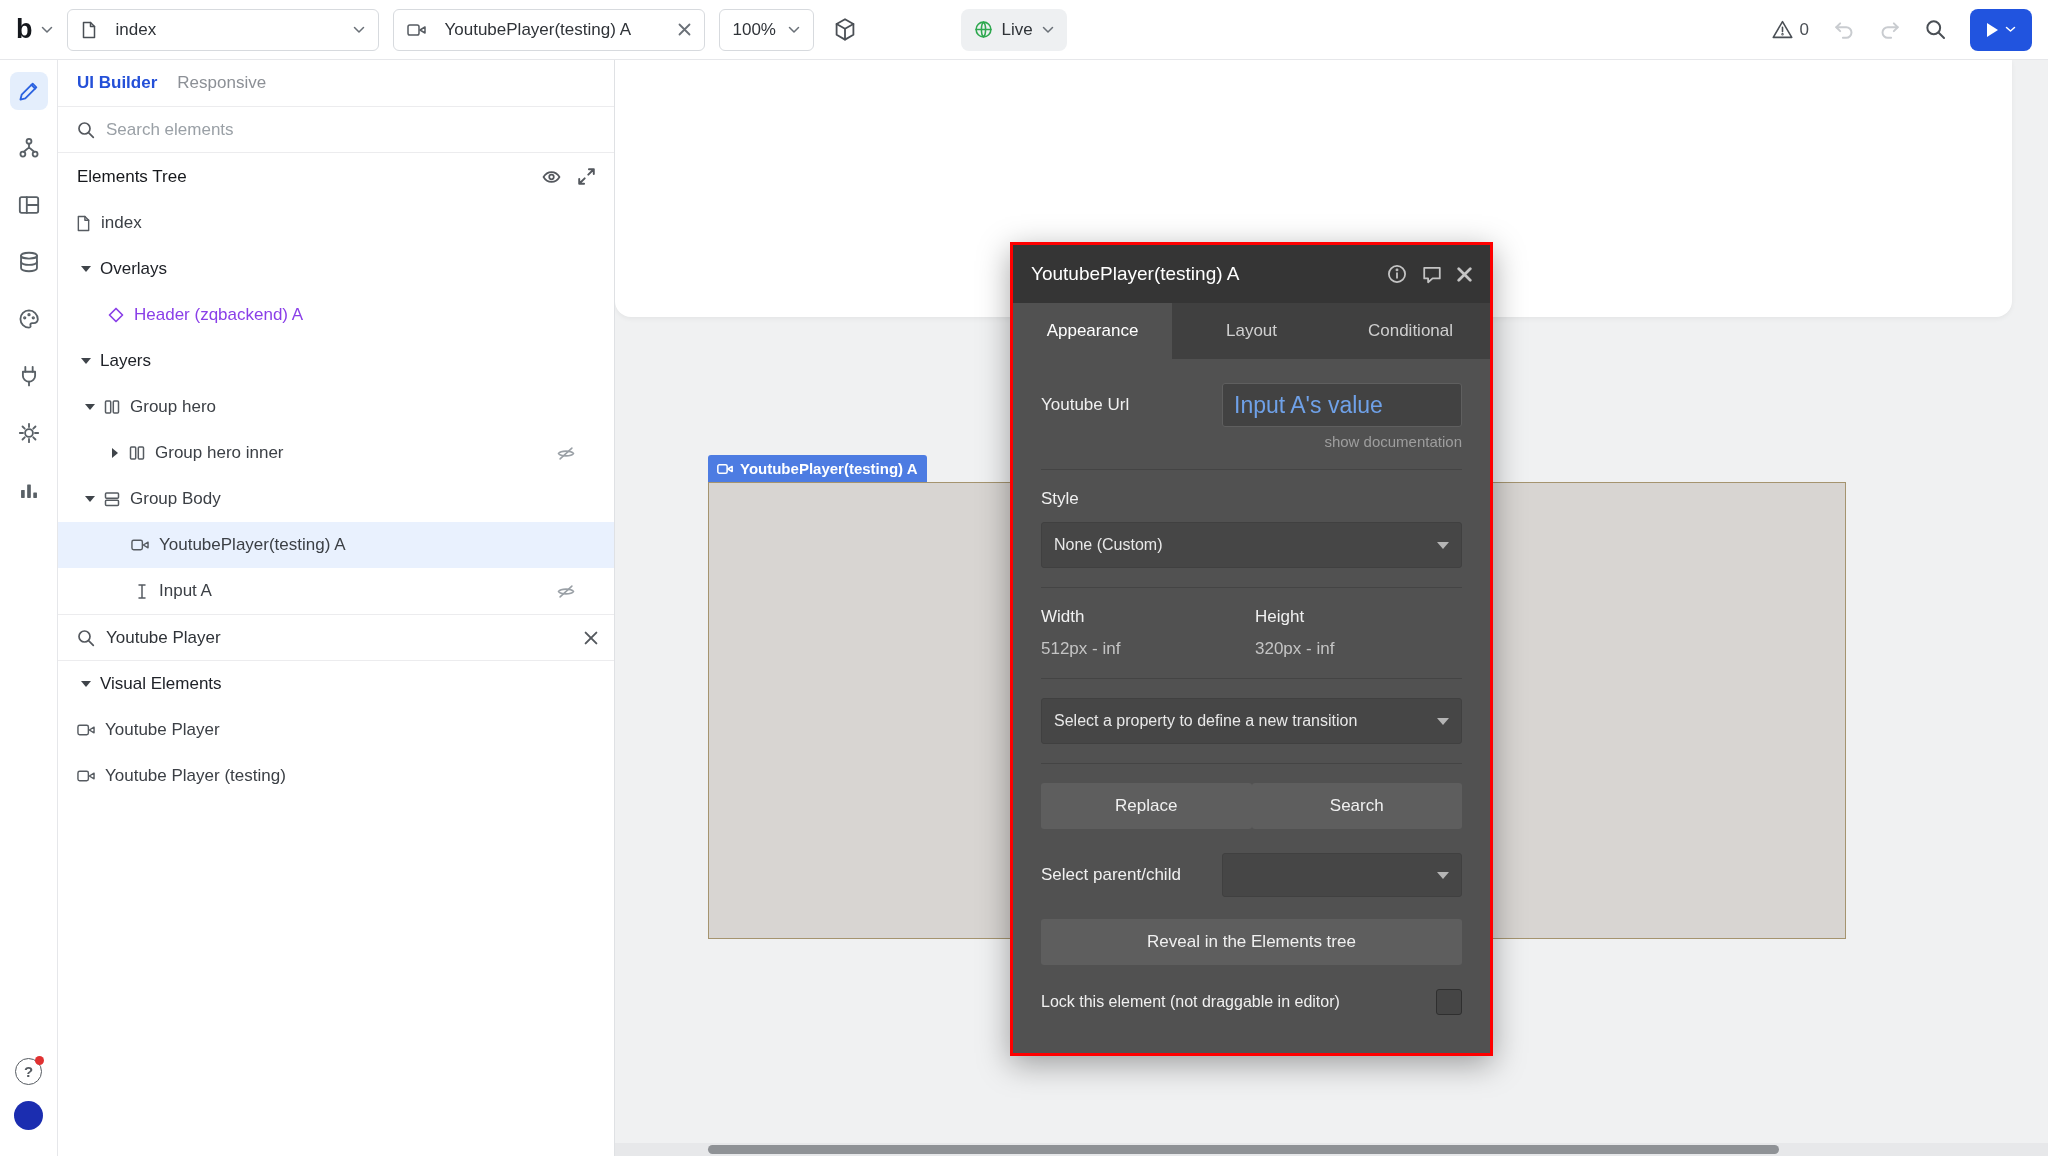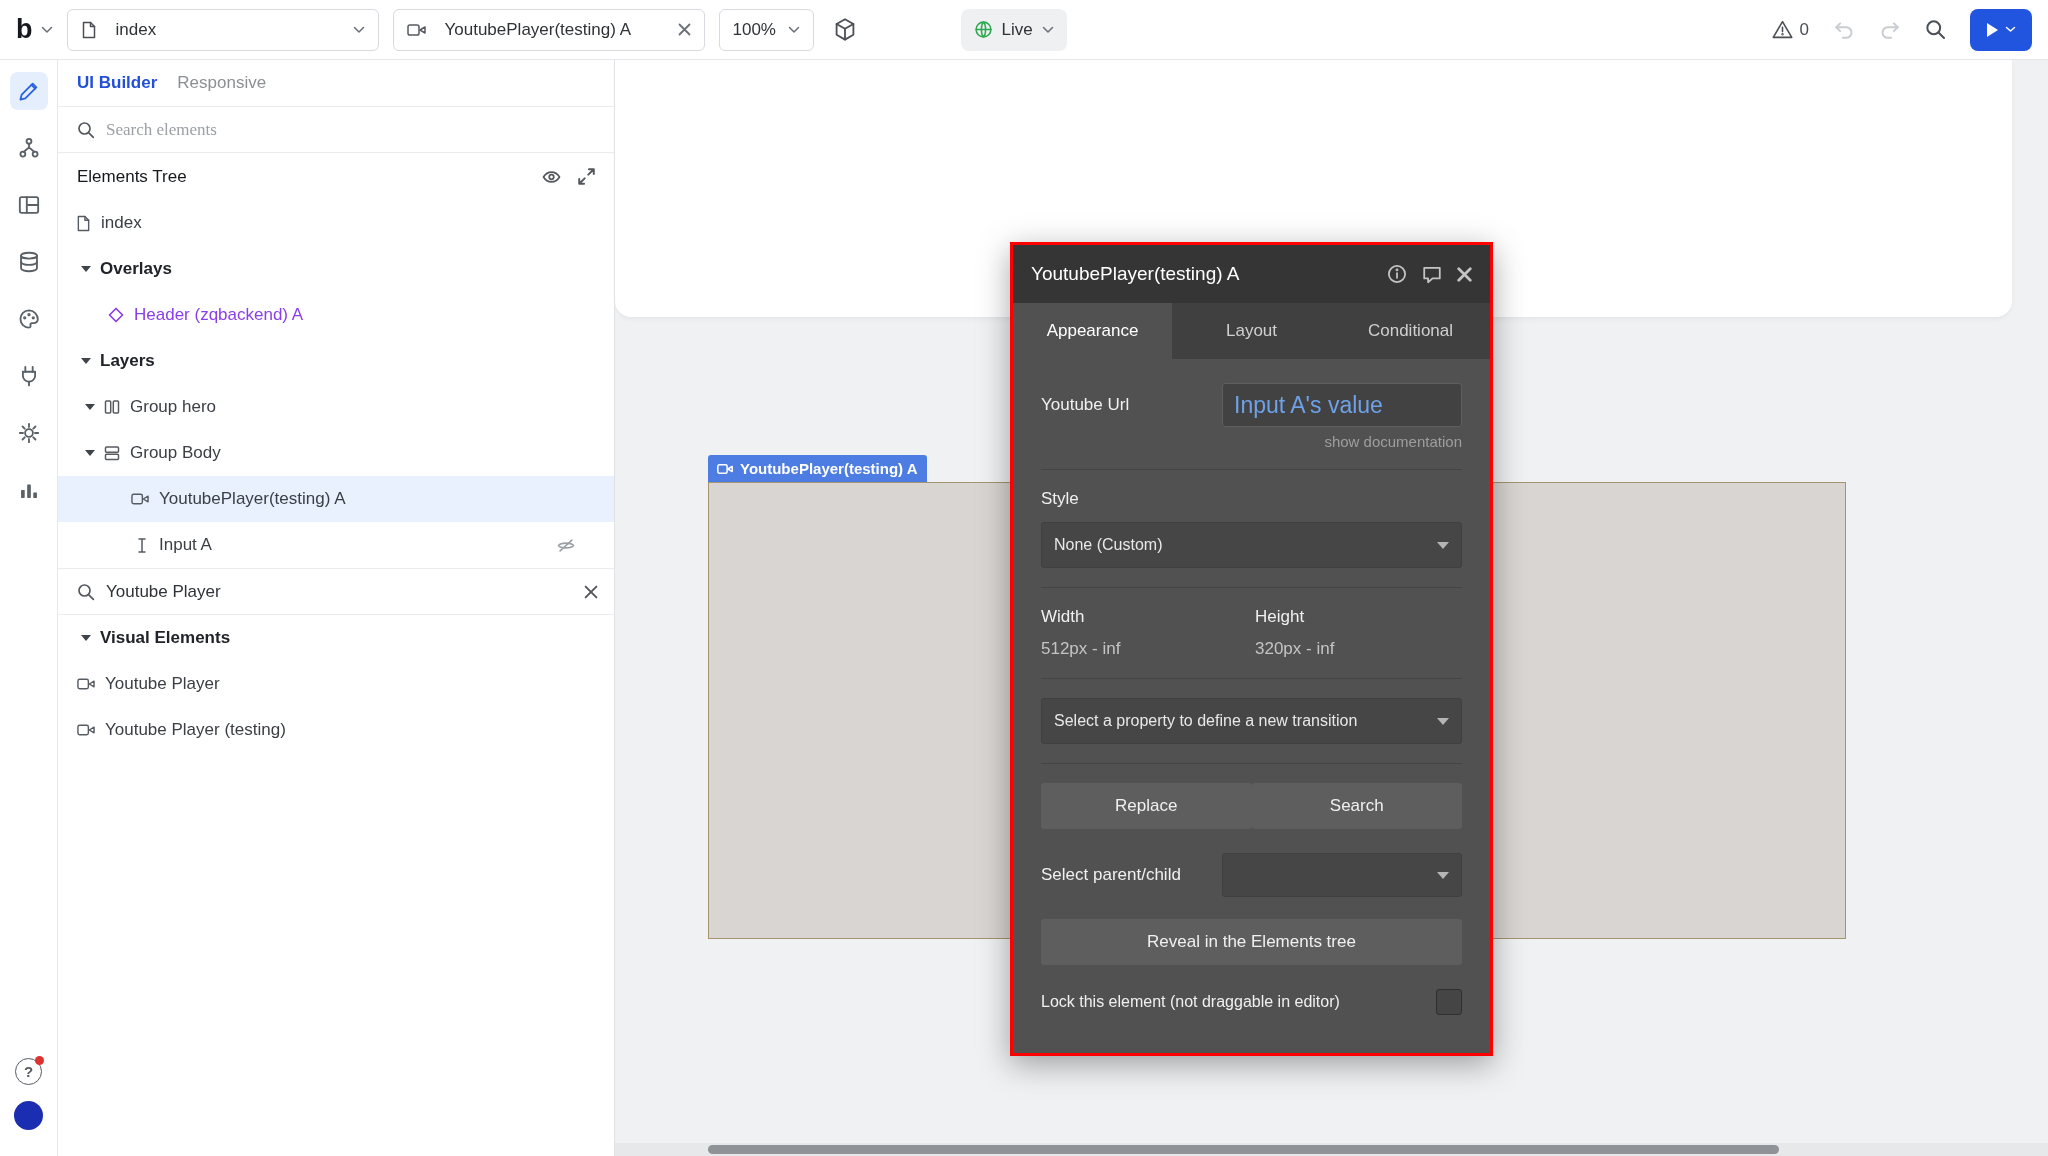--- a/index.html
+++ b/index.html
@@ -46,34 +46,34 @@
   .avatar{width:29px;height:29px;border-radius:50%;background:#1b2db0;cursor:pointer}
 
   
   .panel{position:absolute;top:60px;left:58px;width:557px;bottom:0;background:#fff;border-right:1px solid #dfe1e4;z-index:30}
   .ptabs{display:flex;align-items:center;gap:20px;height:47px;padding:0 19px;border-bottom:1px solid #ececee}
   .ptab{font-size:17px;cursor:pointer}
   .ptab.active{color:#2450d8;font-weight:bold}
   .ptab.idle{color:#8c9096}
   .psearch{display:flex;align-items:center;gap:11px;height:46px;padding:0 19px;border-bottom:1px solid #ececee}
   .psearch .sic{color:#54585e;display:flex}
-  .psearch input{border:none;outline:none;font-size:17px;font-family:Liberation Serif, serif;color:#2f3338;flex:1;background:transparent}
+  .psearch input{border:none;outline:none;font-size:17px;font-family:Liberation Sans, sans-serif;color:#2f3338;flex:1;background:transparent}
   .psearch input::placeholder{color:#9aa0a6}
   .tree-head{display:flex;align-items:center;height:47px;padding:0 19px;font-size:17px;font-weight:normal;color:#16181c}
   .tree-head .spacer{flex:1}
   .tree-head .hic{color:#54585e;display:flex;margin-left:17px;cursor:pointer}
   .trow{position:relative;height:46px;display:flex;align-items:center;font-size:17px;color:#3c4046;cursor:pointer}
   .trow .chevbox{width:13px;display:flex;justify-content:center;margin-right:8px}
   .tri-d{width:0;height:0;border-left:5px solid transparent;border-right:5px solid transparent;border-top:6px solid #3f444a}
   .tri-r{width:0;height:0;border-top:5px solid transparent;border-bottom:5px solid transparent;border-left:6px solid #3f444a}
   .ticon{margin-right:10px;display:flex;color:#565b61}
   .trow .right-ic{position:absolute;right:38px;color:#9aa0a6;display:flex;cursor:pointer}
   .ind-index{padding-left:18px}
   .ind-sec{padding-left:21px}
-  .sec-label{font-weight:bold;color:#202329}
+  .sec-label{font-weight:normal;color:#202329}
   .ind-head{padding-left:50px}
   .ind-group{padding-left:25px}
   .ind-inner{padding-left:50px}
   .ind-leaf{padding-left:73px}
   .trow.selected{background:#e9f1fe}
   .purple-text{color:var(--purple)}
   .psearch2{display:flex;align-items:center;gap:11px;height:47px;padding:0 16px 0 19px;border-top:1px solid #ececee;border-bottom:1px solid #ececee}
   .psearch2 input{border:none;outline:none;font-size:17px;font-family:inherit;color:#2f3338;flex:1;background:transparent}
   .psearch2 .xic{color:#54585e;display:flex;cursor:pointer}
   .pal-row{display:flex;align-items:center;height:46px;padding-left:19px;font-size:17px;color:#3c4046;cursor:pointer}
@@ -380,20 +380,38 @@
       </span>
     <span class="ticon">
         <svg class="sv" width="16" height="16" viewBox="0 0 16 16">
           <rect x="1.5" y="2" width="5.2" height="12" rx="1"></rect>
           <rect x="9.3" y="2" width="5.2" height="12" rx="1"></rect>
         </svg>
       </span>
     <span>Group hero</span>
   </div>
 
+  <div class="trow ind-inner">
+    <span class="chevbox">
+        <span class="tri-r"></span>
+      </span>
+    <span class="ticon">
+        <svg class="sv" width="16" height="16" viewBox="0 0 16 16">
+          <rect x="1.5" y="2" width="5.2" height="12" rx="1"></rect>
+          <rect x="9.3" y="2" width="5.2" height="12" rx="1"></rect>
+        </svg>
+      </span>
+    <span>Group hero inner</span>
+    <span class="right-ic">
+        <svg class="sv" width="20" height="15" viewBox="0 0 18 14">
+          <path d="M2 7c2.2-3 11.8-3 14 0M2 7c2.2 3 11.8 3 14 0"></path>
+          <path d="M3.5 12L14.5 2"></path>
+        </svg>
+      </span>
+  </div>
 
   <div class="trow ind-group">
     <span class="chevbox">
         <span class="tri-d"></span>
       </span>
     <span class="ticon">
         <svg class="sv" width="16" height="16" viewBox="0 0 16 16">
           <rect x="1.5" y="2" width="13" height="5.2" rx="1"></rect>
           <rect x="1.5" y="9.3" width="13" height="5.2" rx="1"></rect>
         </svg>

